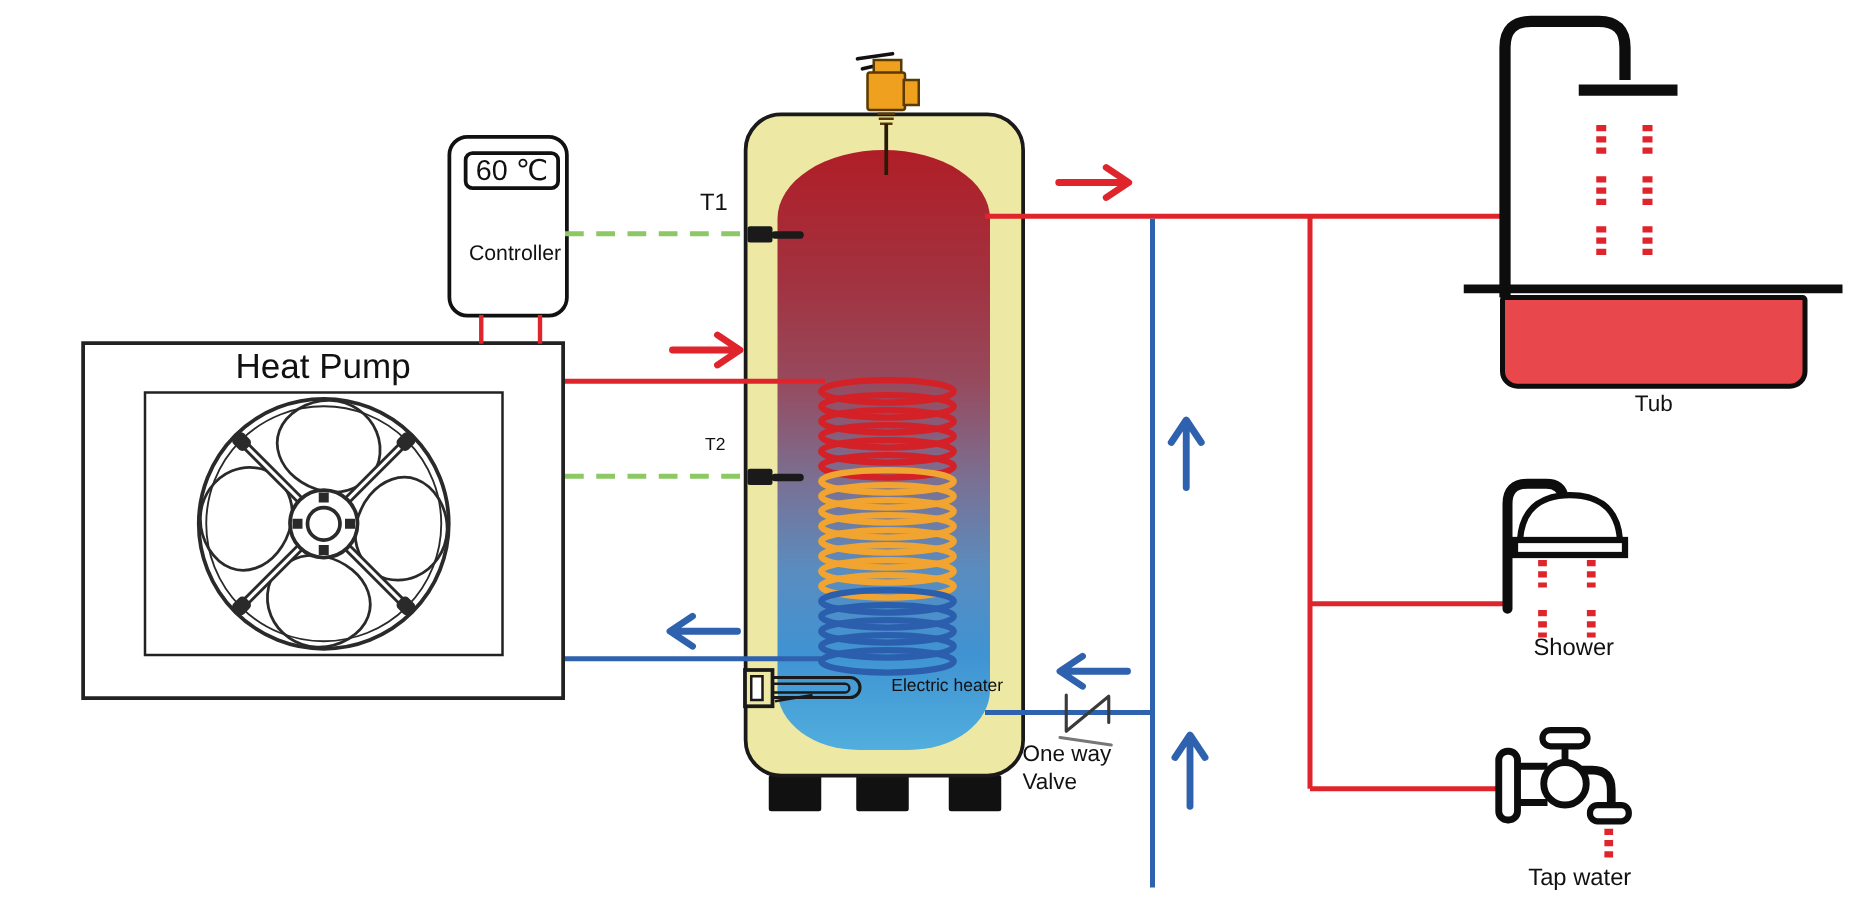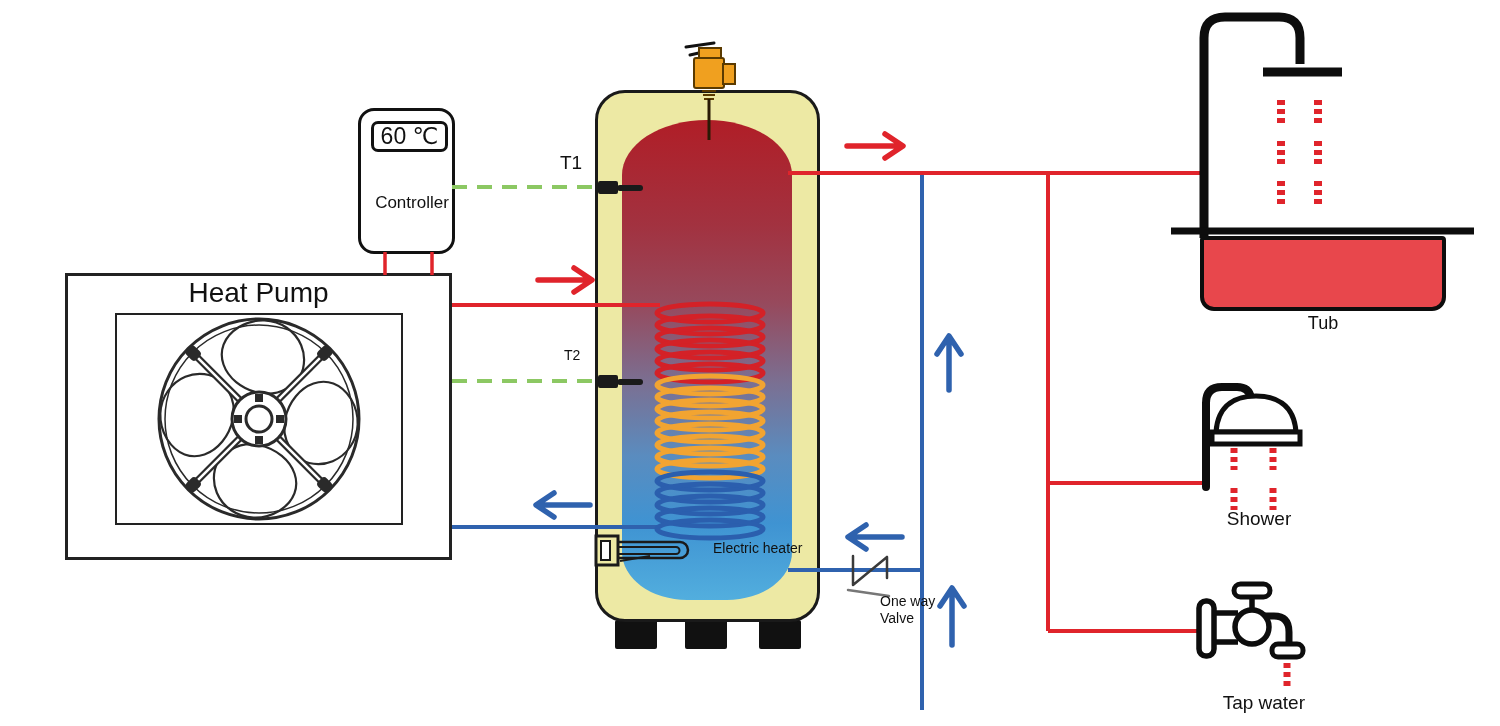--- a/index.html
+++ b/index.html
@@ -32,21 +32,21 @@
   .coil-cold{stroke:var(--coil-cold,#2b5fae);}
   .ink{stroke:#0d0d0d;}
   
   .lbl{position:absolute;z-index:10;white-space:nowrap;}
   .lbl-title{left:558px;top:9px;font-size:18px;}
   .lbl-t1{left:560px;top:152px;font-size:19px;}
   .lbl-t2{left:564px;top:347px;font-size:14px;}
   .lbl-controller{left:358px;top:193px;width:108px;text-align:center;font-size:17px;}
   .lbl-heatpump{left:65px;top:277px;width:387px;text-align:center;font-size:28px;}
   .lbl-heater{left:691px;top:540px;font-size:14px;margin-left:22px;}
-  .lbl-oneway{left:880px;top:593px;font-size:14px;line-height:1.2;white-space:pre-line;}
+  .lbl-oneway{left:818px;top:593px;font-size:18px;line-height:1.2;white-space:pre-line;}
   .lbl-tub{left:1200px;top:313px;width:246px;text-align:center;font-size:18px;}
   .lbl-shower{left:1209px;top:508px;width:100px;text-align:center;font-size:19px;}
   .lbl-tap{left:1205px;top:692px;width:100px;text-align:right;font-size:19px;}
 </style>
 </head>
 <body>
 
 <div id="stage">
 
   <div class="abs tank-foot" style="left:615px"></div>

